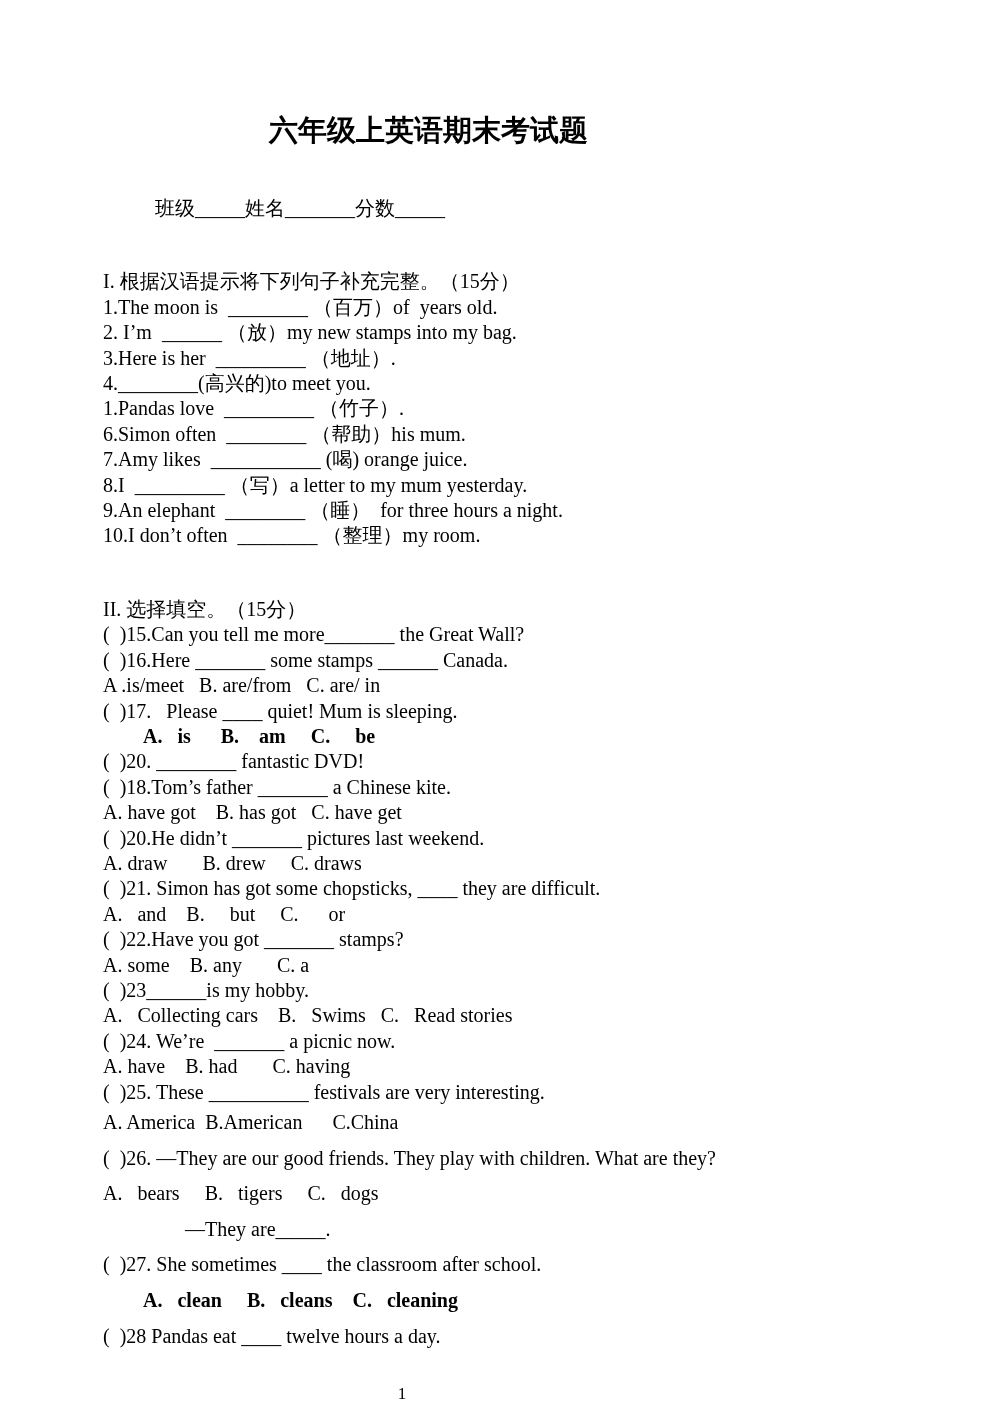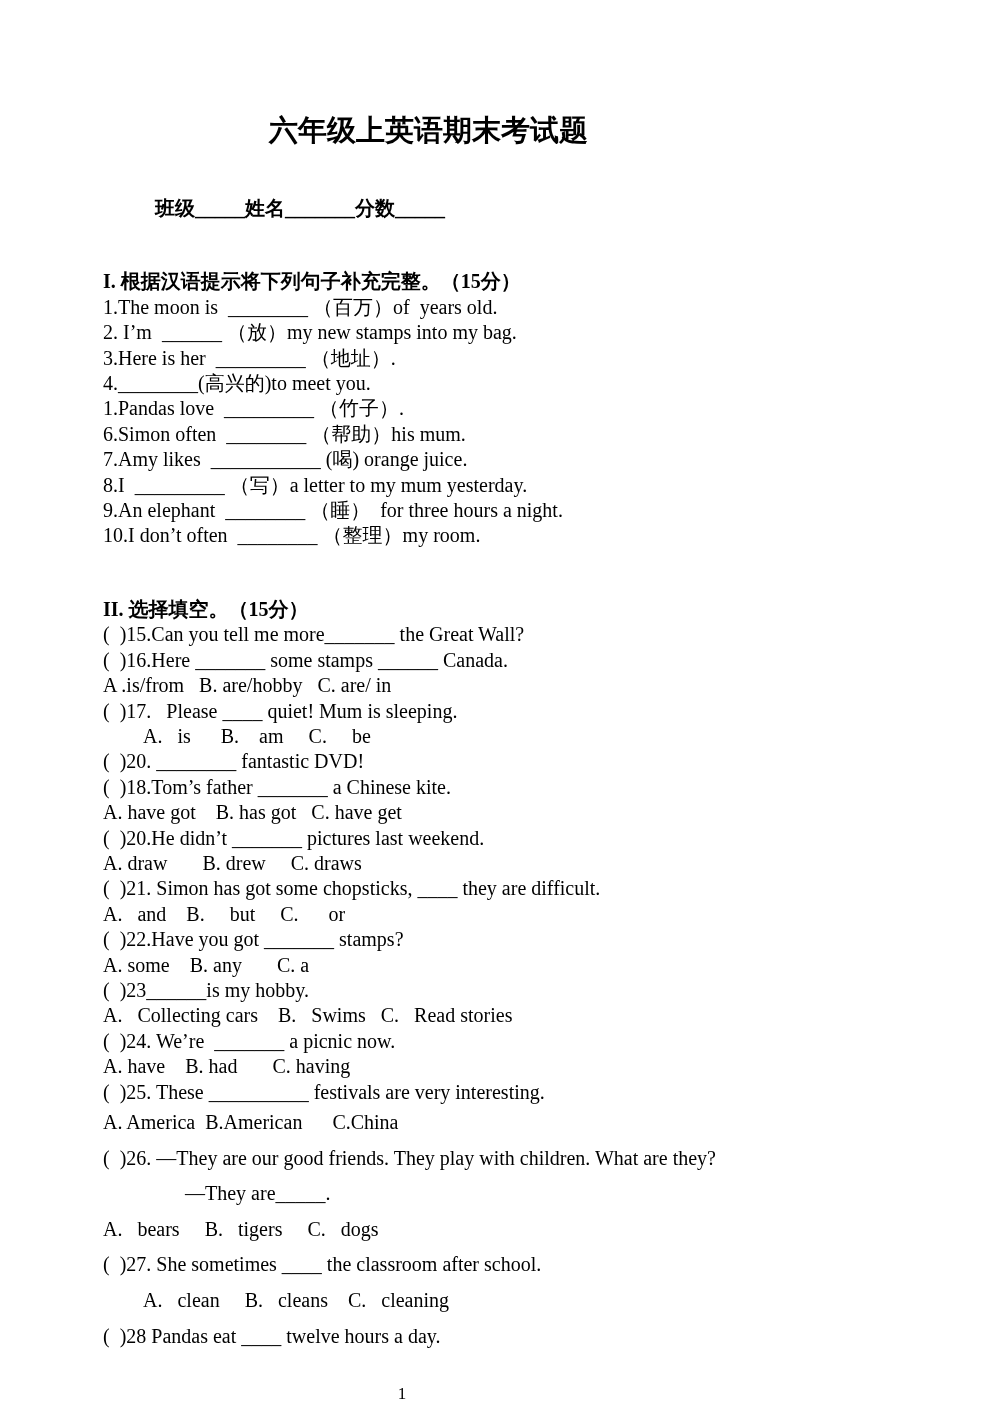--- a/index.html
+++ b/index.html
@@ -12,23 +12,23 @@
   .content { padding: 0 50px 0 103px; }
   .title {
     font-size: 29px; font-weight: bold; text-align: center;
     padding-top: 112px; line-height: 36px; margin-bottom: 17px;
   }
   .line {
     font-size: 20px; line-height: 25.4px;
     white-space: pre-wrap;
   }
   .sp { line-height: 35.6px; }
-  .bold { font-weight: bold; margin-top: 48px; }
+  .bold { font-weight: normal; margin-top: 48px; }
   .ind-h { padding-left: 52px; }
-  .ind40 { padding-left: 40px; }
+  .ind40 { padding-left: 40px; font-weight: bold; }
   .ind82 { padding-left: 82px; }
   .page-number {
     position: absolute; left: 0; right: 0; top: 1383px;
     text-align: center; font-size: 17px; line-height: 22px;
   }
 </style>
 </head>
 <body>
 
 <div class="page">
@@ -45,40 +45,40 @@
     <div class="line">6.Simon often  ________ （帮助）his mum.</div>
     <div class="line">7.Amy likes  ___________ (喝) orange juice.</div>
     <div class="line">8.I  _________ （写）a letter to my mum yesterday.</div>
     <div class="line">9.An elephant  ________ （睡）  for three hours a night.</div>
     <div class="line">10.I don’t often  ________ （整理）my room.</div>
 
     <div class="line bold">II. 选择填空。（15分）</div>
 
     <div class="line">(  )15.Can you tell me more_______ the Great Wall?</div>
     <div class="line">(  )16.Here _______ some stamps ______ Canada.</div>
-    <div class="line">A .is/from   B. are/hobby   C. are/ in</div>
+    <div class="line">A .is/meet   B. are/from   C. are/ in</div>
     <div class="line">(  )17.   Please ____ quiet! Mum is sleeping.</div>
     <div class="line ind40">A.   is      B.    am     C.     be</div>
     <div class="line">(  )20. ________ fantastic DVD!</div>
     <div class="line">(  )18.Tom’s father _______ a Chinese kite.</div>
     <div class="line">A. have got    B. has got   C. have get</div>
     <div class="line">(  )20.He didn’t _______ pictures last weekend.</div>
     <div class="line">A. draw       B. drew     C. draws</div>
     <div class="line">(  )21. Simon has got some chopsticks, ____ they are difficult.</div>
     <div class="line">A.   and    B.     but     C.      or</div>
     <div class="line">(  )22.Have you got _______ stamps?</div>
     <div class="line">A. some    B. any       C. a</div>
     <div class="line">(  )23______is my hobby.</div>
     <div class="line">A.   Collecting cars    B.   Swims   C.   Read stories</div>
     <div class="line">(  )24. We’re  _______ a picnic now.</div>
     <div class="line">A. have    B. had       C. having</div>
     <div class="line">(  )25. These __________ festivals are very interesting.</div>
     <div class="line sp">A. America  B.American      C.China</div>
     <div class="line sp">(  )26. —They are our good friends. They play with children. What are they?</div>
+    <div class="line sp">A.   bears     B.   tigers     C.   dogs</div>
     <div class="line sp ind82">—They are_____.</div>
-    <div class="line sp">A.   bears     B.   tigers     C.   dogs</div>
     <div class="line sp">(  )27. She sometimes ____ the classroom after school.</div>
     <div class="line sp ind40">A.   clean     B.   cleans    C.   cleaning</div>
     <div class="line sp">(  )28 Pandas eat ____ twelve hours a day.</div>
   </div>
 
   <div class="page-number">1</div>
 </div>
 
 </body></html>

